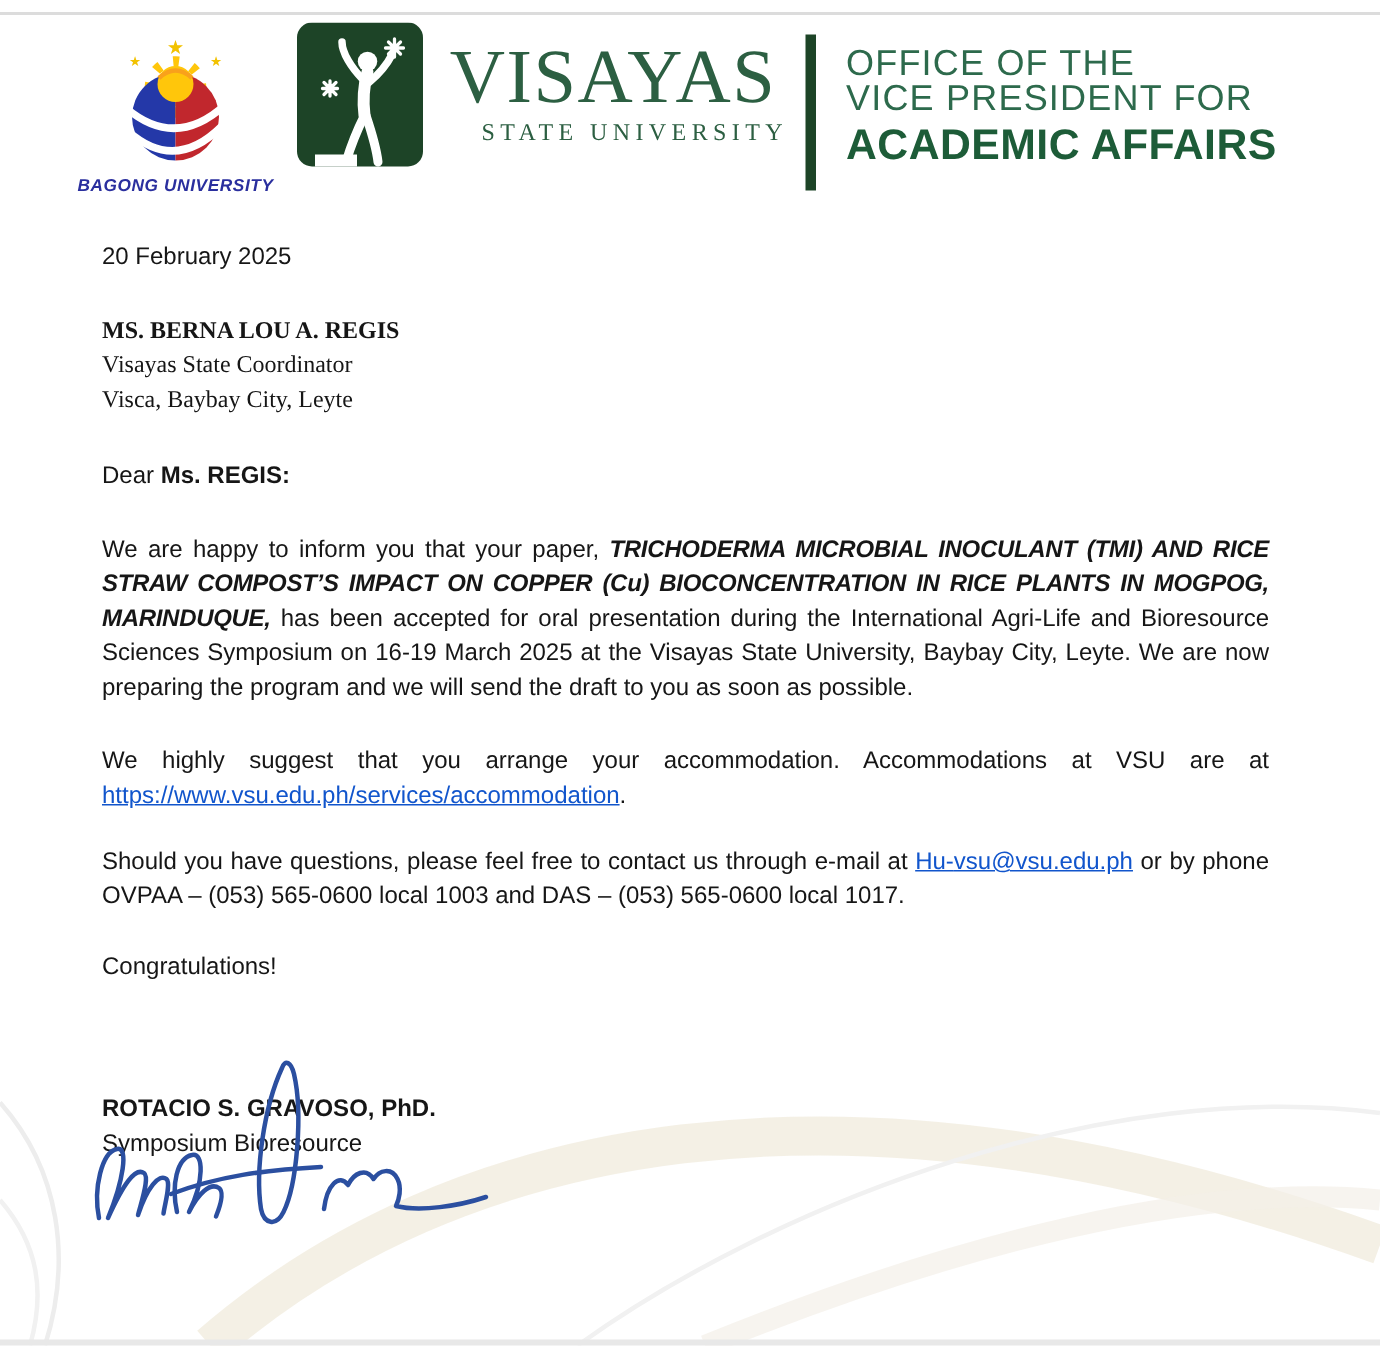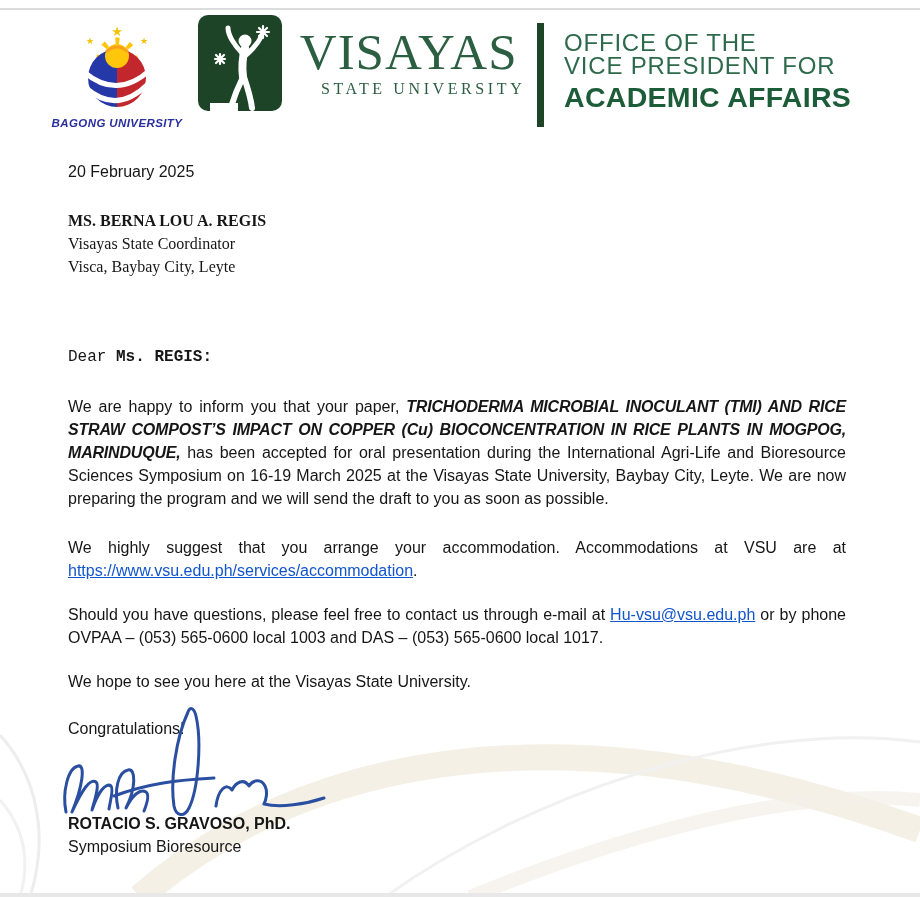--- a/index.html
+++ b/index.html
@@ -23,21 +23,21 @@
   #vsu-name{font-size:51px;line-height:1;letter-spacing:1px;text-align:center;}
   #vsu-subname{font-size:16px;letter-spacing:3.6px;margin-top:2px;margin-left:29px;}
   #header-divider{left:537px;top:23px;width:7px;height:104px;background:#1d4427;z-index:2;}
   #office-block{left:564px;top:31px;z-index:2;}
   .office-small{font-size:24px;line-height:23px;color:#2d6a4c;letter-spacing:.8px;}
   #office-line3{font-size:28.5px;font-weight:bold;color:#1d5c38;letter-spacing:.3px;margin-top:4px;}
   
   #letter{left:68px;top:160px;width:778px;font-size:16px;line-height:23px;z-index:2;}
   .recipient{margin-top:26px;font-family:Liberation Serif, serif;}
   .bold{font-weight:bold;}
-  .salutation{margin-top:68px;font-family:Liberation Mono, monospace;}
+  .salutation{margin-top:28px;}
   .para{text-align:justify;}
   .p1{margin-top:26px;}
   .p2{margin-top:26px;}
   .p3{margin-top:21px;}
   .p4{margin-top:21px;}
   .closing{margin-top:24px;}
   .paper-title{font-weight:bold;font-style:italic;letter-spacing:-.2px;}
   a.doc-link{color:#1155cc;text-decoration:underline;cursor:pointer;}
   .signer{margin-top:72px;}
   
@@ -120,21 +120,20 @@
   </div>
 
   <div class="salutation"><span>Dear </span><span class="bold">Ms. REGIS:</span></div>
 
   <div class="para p1"><span>We are happy to inform you that your paper, </span><span class="paper-title">TRICHODERMA MICROBIAL INOCULANT (TMI) AND RICE STRAW COMPOST’S IMPACT ON COPPER (Cu) BIOCONCENTRATION IN RICE PLANTS IN MOGPOG, MARINDUQUE,</span><span> has been accepted for oral presentation during the International Agri-Life and Bioresource Sciences Symposium on 16-19 March 2025 at the Visayas State University, Baybay City, Leyte. We are now preparing the program and we will send the draft to you as soon as possible.</span></div>
 
   <div class="para p2"><span>We highly suggest that you arrange your accommodation. Accommodations at VSU are at </span><a class="doc-link" href="#">https://www.vsu.edu.ph/services/accommodation</a><span>.</span></div>
 
   <div class="para p3"><span>Should you have questions, please feel free to contact us through e-mail at </span><a class="doc-link" href="#"><span>Hu-</span><wbr><span>vsu@vsu.edu.ph</span></a><span> or by phone OVPAA – (053) 565-0600 local 1003 and DAS – (053) 565-0600 local 1017.</span></div>
 
-  <div class="p4">We hope to see you here at the Visayas State University.</div>
 
   <div class="closing">Congratulations!</div>
 
   <div class="signer">
     <div class="bold">ROTACIO S. GRAVOSO, PhD.</div>
     <div>Symposium Bioresource</div>
   </div>
 </div>
 
 <svg class="abs" id="signature" viewBox="0 0 280 125" aria-hidden="true">

